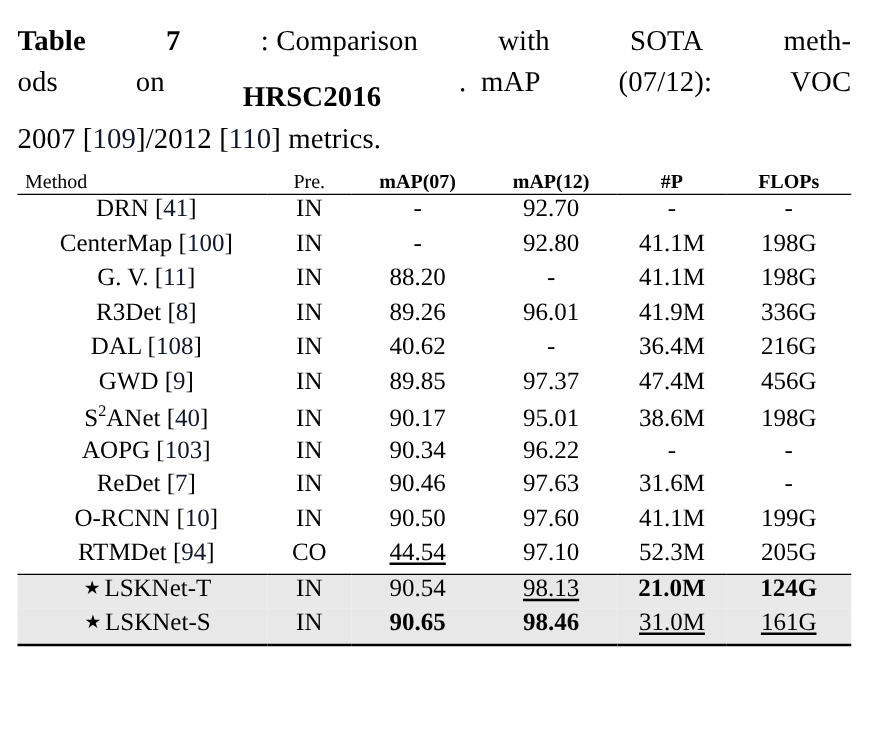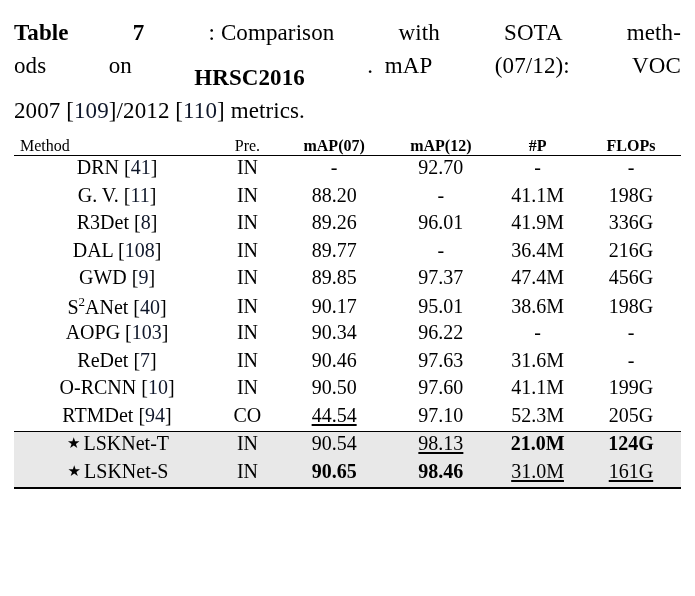--- a/index.html
+++ b/index.html
@@ -165,39 +165,47 @@
     <tbody>
       <tr class="rule-mid">
         <td class="method"><span>DRN</span> [<span class="cite">41</span>]</td>
         <td>IN</td>
         <td>-</td>
         <td>92.70</td>
         <td>-</td>
         <td>-</td>
       </tr>
       <tr>
+        <td class="method"><span>CenterMap</span> [<span class="cite">100</span>]</td>
+        <td>IN</td>
+        <td>-</td>
+        <td>92.80</td>
+        <td>41.1M</td>
+        <td>198G</td>
+      </tr>
+      <tr>
         <td class="method"><span>G. V.</span> [<span class="cite">11</span>]</td>
         <td>IN</td>
         <td>88.20</td>
         <td>-</td>
         <td>41.1M</td>
         <td>198G</td>
       </tr>
       <tr>
         <td class="method"><span>R3Det</span> [<span class="cite">8</span>]</td>
         <td>IN</td>
         <td>89.26</td>
         <td>96.01</td>
         <td>41.9M</td>
         <td>336G</td>
       </tr>
       <tr>
         <td class="method"><span>DAL</span> [<span class="cite">108</span>]</td>
         <td>IN</td>
-        <td>89.77</td>
+        <td>40.62</td>
         <td>-</td>
         <td>36.4M</td>
         <td>216G</td>
       </tr>
       <tr>
         <td class="method"><span>GWD</span> [<span class="cite">9</span>]</td>
         <td>IN</td>
         <td>89.85</td>
         <td>97.37</td>
         <td>47.4M</td>

